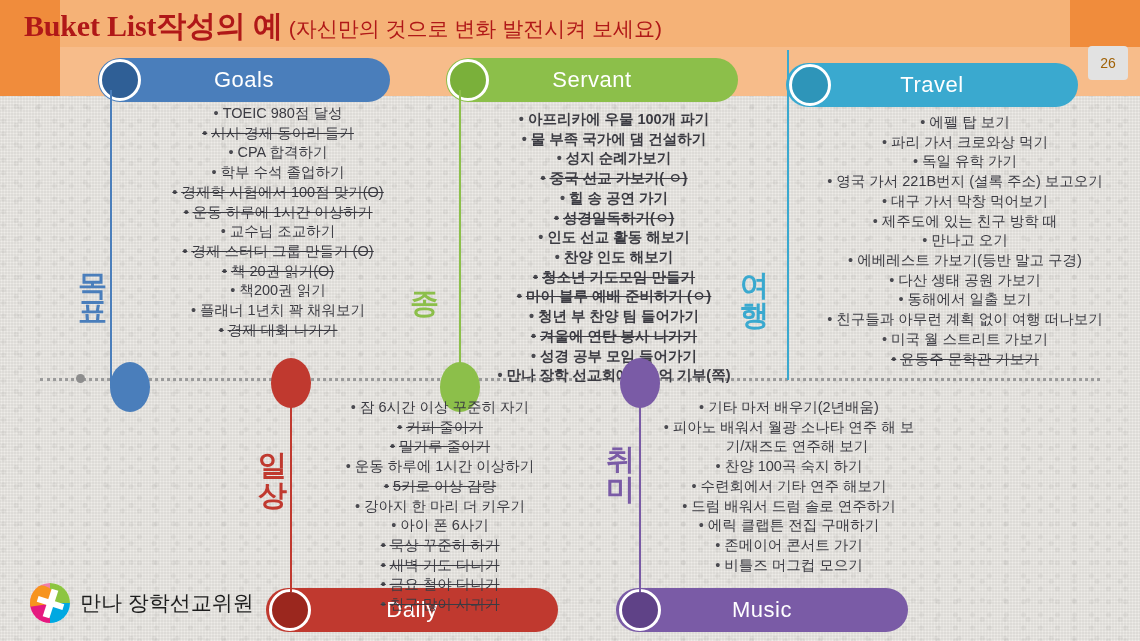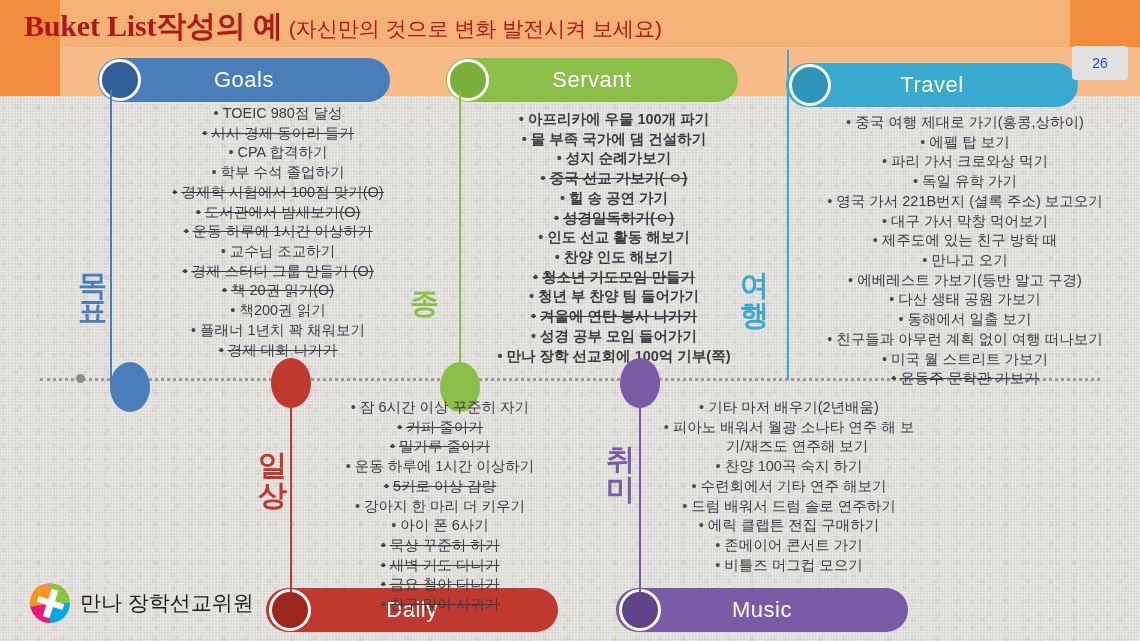--- a/index.html
+++ b/index.html
@@ -44,22 +44,22 @@
     font-size:30px;font-weight:bold;color:#b01818;
     letter-spacing:-.2px;
     font-family:Liberation Serif, serif;
   }
   #title-sub{
     font-size:21px;color:#b01818;font-weight:normal;
     margin-left:6px;
   }
   #page-number{
     position:absolute;right:12px;top:46px;z-index:8;
-    width:56px;height:34px;background:#e2e2e2;border-radius:4px;
-    color:#1d4ed8;font-size:14px;display:flex;align-items:center;justify-content:center;
+    width:40px;height:34px;background:#e2e2e2;border-radius:4px;
+    color:#a16207;font-size:14px;display:flex;align-items:center;justify-content:center;
   }
   
   #timeline{
     position:absolute;left:40px;top:378px;width:1060px;height:3px;
     border-top:3px dotted #9b9b9b;
   }
   #timeline-dot{
     position:absolute;left:76px;top:374px;width:9px;height:9px;
     border-radius:50%;background:#8d8d8d;
   }
@@ -161,21 +161,20 @@
   <div class="stem" style="left:110px;top:90px;height:296px;background:#4a7ebb;"></div>
   <div class="balloon" style="left:110px;top:362px;background:#4a7ebb;"></div>
   <div class="vlabel" style="left:78px;top:252px;color:#4a7ebb;">목표</div>
 
   <ul class="itemlist" style="left:128px;top:104px;width:300px;">
       <li><span class="bul">•</span><span class="txt">TOEIC 980점 달성</span></li>
       <li class="done"><span class="bul">•</span><span class="txt">시사 경제 동아리 들기</span></li>
       <li><span class="bul">•</span><span class="txt">CPA 합격하기</span></li>
       <li><span class="bul">•</span><span class="txt">학부 수석 졸업하기</span></li>
       <li class="done"><span class="bul">•</span><span class="txt">경제학 시험에서 100점 맞기(O)</span></li>
-      <li class="done"><span class="bul">•</span><span class="txt">도서관에서 밤새보기(O)</span></li>
       <li class="done"><span class="bul">•</span><span class="txt">운동 하루에 1시간 이상하기</span></li>
       <li><span class="bul">•</span><span class="txt">교수님 조교하기</span></li>
       <li class="done"><span class="bul">•</span><span class="txt">경제 스터디 그룹 만들기 (O)</span></li>
       <li class="done"><span class="bul">•</span><span class="txt">책 20권 읽기(O)</span></li>
       <li><span class="bul">•</span><span class="txt">책200권 읽기</span></li>
       <li><span class="bul">•</span><span class="txt">플래너 1년치 꽉 채워보기</span></li>
       <li class="done"><span class="bul">•</span><span class="txt">경제 대화 나가가</span></li>
     </ul>
 
   <div class="pill" style="left:446px;top:58px;width:292px;background:#8cbf4a;">
@@ -189,35 +188,35 @@
   <ul class="itemlist" style="left:466px;top:110px;width:296px;font-weight:bold;">
       <li><span class="bul">•</span><span class="txt">아프리카에 우물 100개 파기</span></li>
       <li><span class="bul">•</span><span class="txt">물 부족 국가에 댐 건설하기</span></li>
       <li><span class="bul">•</span><span class="txt">성지 순례가보기</span></li>
       <li class="done"><span class="bul">•</span><span class="txt">중국 선교 가보기( ㅇ)</span></li>
       <li><span class="bul">•</span><span class="txt">힐 송 공연 가기</span></li>
       <li class="done"><span class="bul">•</span><span class="txt">성경일독하기(ㅇ)</span></li>
       <li><span class="bul">•</span><span class="txt">인도 선교 활동 해보기</span></li>
       <li><span class="bul">•</span><span class="txt">찬양 인도 해보기</span></li>
       <li class="done"><span class="bul">•</span><span class="txt">청소년 기도모임 만들기</span></li>
+      <li class="done"><span class="bul">•</span><span class="txt">마이 블루 예배 준비하기 (ㅇ)</span></li>
       <li><span class="bul">•</span><span class="txt">청년 부 찬양 팀 들어가기</span></li>
       <li class="done"><span class="bul">•</span><span class="txt">겨울에 연탄 봉사 나가기</span></li>
       <li><span class="bul">•</span><span class="txt">성경 공부 모임 들어가기</span></li>
       <li><span class="bul">•</span><span class="txt">만나 장학 선교회에 100억 기부(쪽)</span></li>
     </ul>
 
   <div class="pill" style="left:786px;top:63px;width:292px;background:#3aa9cf;">
     <span>Travel</span>
   </div>
   <div class="pill-knob" style="left:789px;top:64px;background:#2e95b9;"></div>
   <div class="stem" style="left:787px;top:50px;height:330px;background:#3aa9cf;"></div>
   <div class="vlabel" style="left:740px;top:250px;color:#3aa9cf;">여행</div>
 
   <ul class="itemlist" style="left:800px;top:113px;width:330px;">
-      <li><span class="bul">•</span><span class="txt">중국 여행 제대로 가기(홍콩,상하이)</span></li>
       <li><span class="bul">•</span><span class="txt">에펠 탑 보기</span></li>
       <li><span class="bul">•</span><span class="txt">파리 가서 크로와상 먹기</span></li>
       <li><span class="bul">•</span><span class="txt">독일 유학 가기</span></li>
       <li><span class="bul">•</span><span class="txt">영국 가서 221B번지  (셜록 주소) 보고오기</span></li>
       <li><span class="bul">•</span><span class="txt">대구 가서 막창 먹어보기</span></li>
       <li><span class="bul">•</span><span class="txt">제주도에 있는 친구 방학 때</span></li>
       <li><span class="bul">•</span><span class="txt">만나고 오기</span></li>
       <li><span class="bul">•</span><span class="txt">에베레스트  가보기(등반 말고 구경)</span></li>
       <li><span class="bul">•</span><span class="txt">다산 생태 공원 가보기</span></li>
       <li><span class="bul">•</span><span class="txt">동해에서 일출 보기</span></li>

